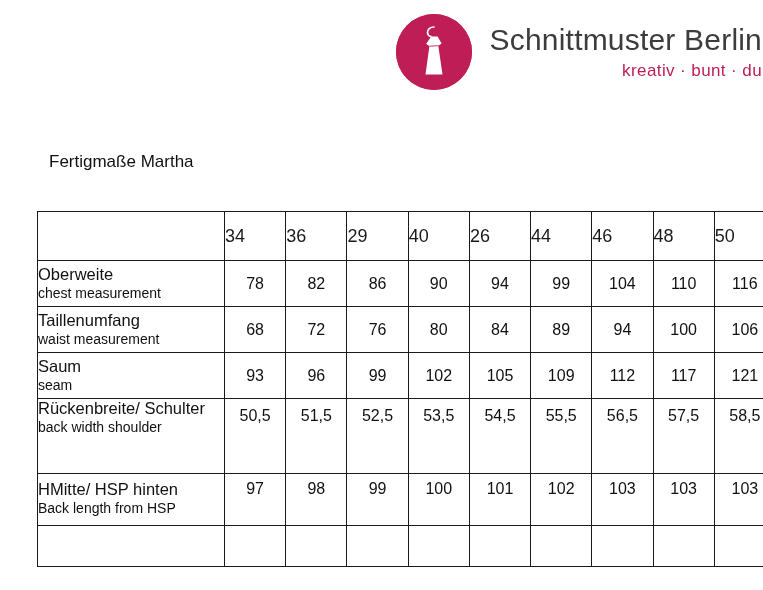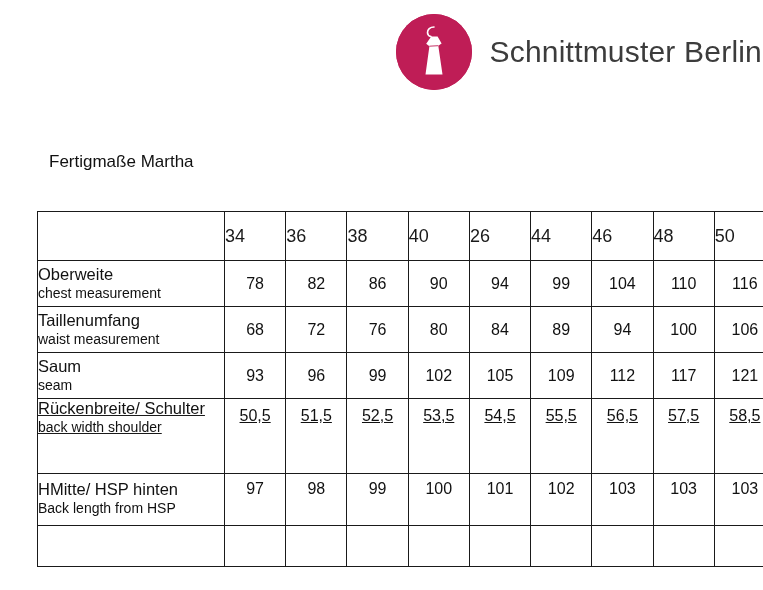--- a/index.html
+++ b/index.html
@@ -117,21 +117,21 @@
     margin-top: 1px;
   }
   td.val {
     text-align: center;
     font-size: 16px;
     color: #111111;
   }
   tr.r-oberweite td { height: 45px; }
   tr.r-taille td { height: 45px; }
   tr.r-saum td { height: 45px; }
-  tr.r-ruecken td { height: 66px; text-decoration: underline; }
+  tr.r-ruecken td { height: 66px; }
   tr.r-ruecken td.val { vertical-align: top; padding-top: 8px; }
   tr.r-ruecken td.label { vertical-align: top; }
   tr.r-hmitte td { height: 45px; }
   tr.r-hmitte td.val { vertical-align: top; padding-top: 6px; }
   tr.r-hmitte td.label { vertical-align: top; padding-top: 6px; }
   tr.r-empty td { height: 40px; }
 </style>
 </head>
 <body>
 
@@ -141,20 +141,21 @@
     <div class="logo-mark">
       <svg width="76" height="76" viewBox="0 0 76 76" aria-hidden="true">
         <circle cx="38" cy="38" r="38" fill="#bf1d56"></circle>
         <path d="M38 13 c-4 0 -6.5 2.6 -6.5 5.4 0 2.2 1.5 3.6 3.4 4.2" fill="none" stroke="#ffffff" stroke-width="1.6" stroke-linecap="round"></path>
         <path d="M35.2 22.6 L41.6 22.6 L45.6 29.5 L42.3 31.7 L46.5 60.5 L29.5 60.5 L33.4 32.2 L30.2 29.8 Z" fill="#ffffff"></path>
         <path d="M33.4 32.2 L42.3 31.7" fill="none" stroke="#bf1d56" stroke-width="0.9"></path>
       </svg>
     </div>
     <div class="brand-block">
       <div class="brand-name">Schnittmuster Berlin</div>
+      <div class="brand-tagline">kreativ · bunt · du</div>
     </div>
   </div>
 
   <div class="doc-title">Fertigmaße Martha</div>
 
   <div class="table-wrap">
     <table class="measures">
       <colgroup>
         <col class="labelcol">
         <col>
@@ -165,21 +166,21 @@
           <col>
           <col>
           <col>
           <col>
       </colgroup>
       <thead>
         <tr>
           <th class="hdr-blank"></th>
           <th class="size">34</th>
           <th class="size">36</th>
-          <th class="size">38</th>
+          <th class="size">29</th>
           <th class="size">40</th>
           <th class="size">26</th>
           <th class="size">44</th>
           <th class="size">46</th>
           <th class="size">48</th>
           <th class="size">50</th>
         </tr>
       </thead>
       <tbody>
 

